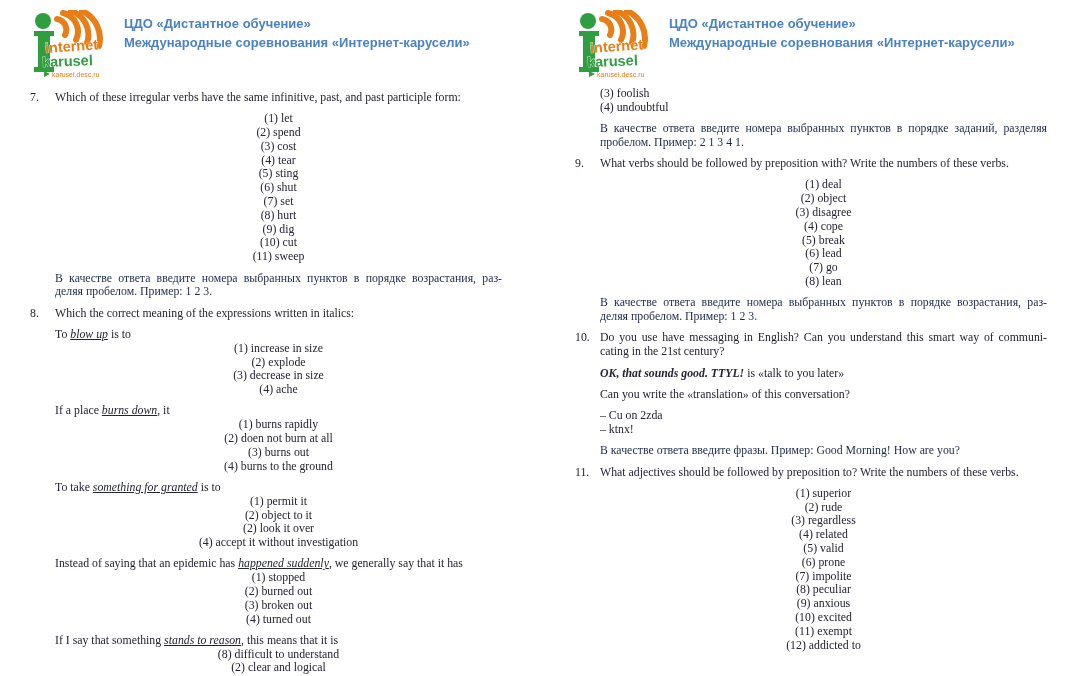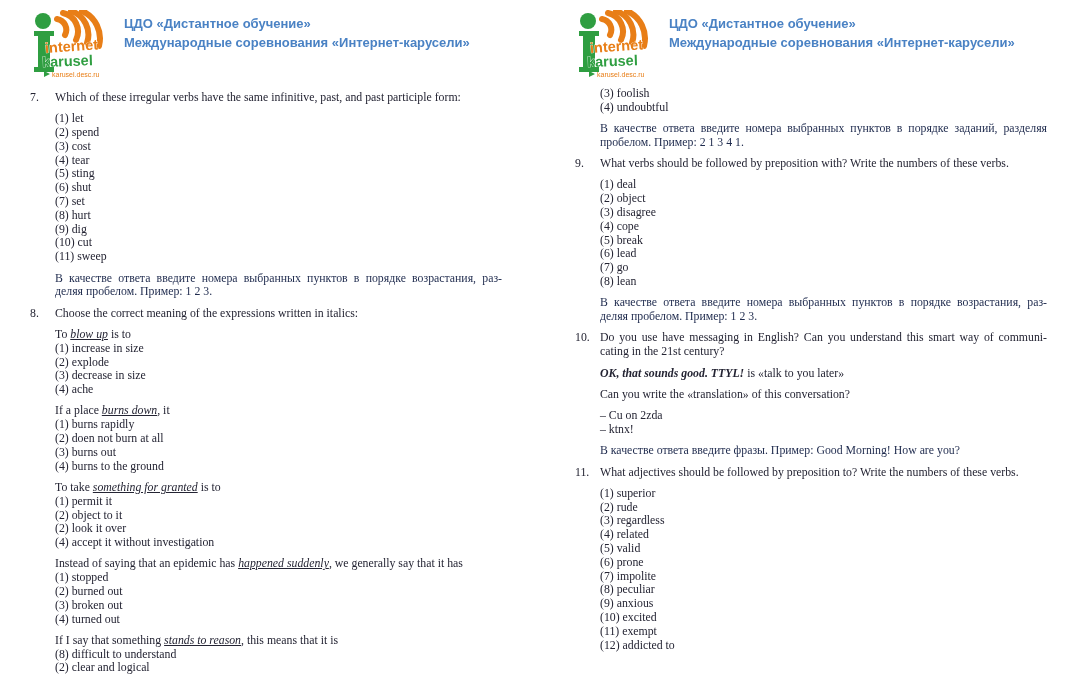--- a/index.html
+++ b/index.html
@@ -19,21 +19,21 @@
     color:#4a82c4;font-size:13px;line-height:19px;padding-top:4px;white-space:nowrap;
   }
 
   .content{margin:13px 0 0 30px;width:472px;}
   .qrow{display:flex;margin-top:7.5px;}
   .qrow.first{margin-top:0;}
   .qnum{flex:0 0 25px;line-height:13.8px;}
   .qbody{flex:0 0 447px;width:447px;line-height:13.8px;}
   .cont-body{margin-left:25px;width:447px;line-height:13.8px;}
 
-  .opts{margin-top:7.5px;}
+  .opts{margin-top:7.5px;text-align:center;}
   .opts.tight{margin-top:0;}
   .opt{line-height:13.8px;}
   .par{margin-top:7.5px;}
   .instr{font-weight:normal;color:#1e2a4d;}
   .just{text-align:justify;text-align-last:justify;}
   .phrase{font-style:italic;text-decoration:underline;}
   .smsbold{font-weight:bold;font-style:italic;}
   .line{line-height:13.8px;}
 </style>
 </head>
@@ -87,21 +87,21 @@
         <div class="par instr">
           <div class="line just">В качестве ответа введите номера выбранных пунктов в порядке возрастания, раз-</div>
           <div class="line">деляя пробелом. Пример: 1 2 3.</div>
         </div>
       </div>
     </div>
 
     <div class="qrow">
       <div class="qnum">8.</div>
       <div class="qbody">
-        <div class="line">Choose the correct meaning of the expressions written in italics:</div>
+        <div class="line">Which the correct meaning of the expressions written in italics:</div>
 
         <div class="par">
           <div class="line"><span>To </span><span class="phrase">blow up</span><span> is to</span></div>
           <div class="opts tight">
               <div class="opt">(1) increase in size</div>
               <div class="opt">(2) explode</div>
               <div class="opt">(3) decrease in size</div>
               <div class="opt">(4) ache</div>
             </div>
         </div>

